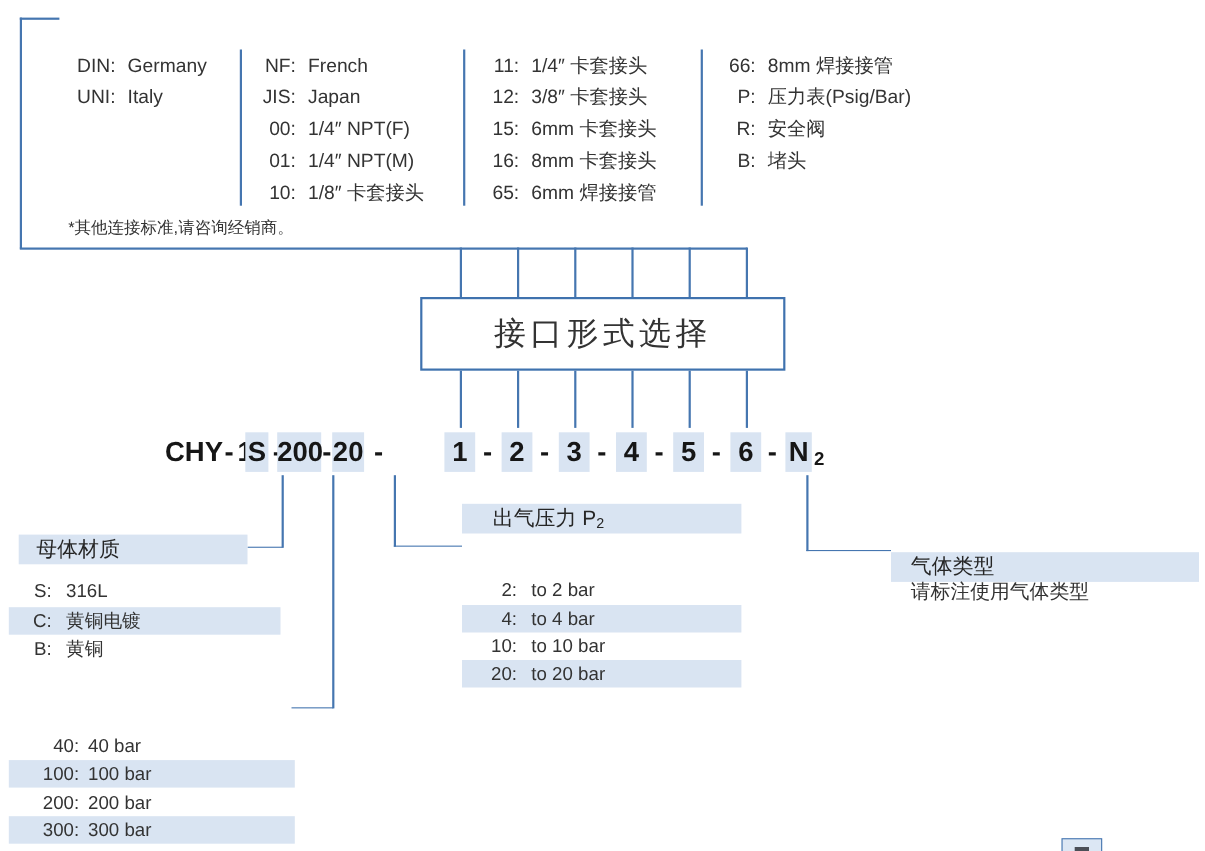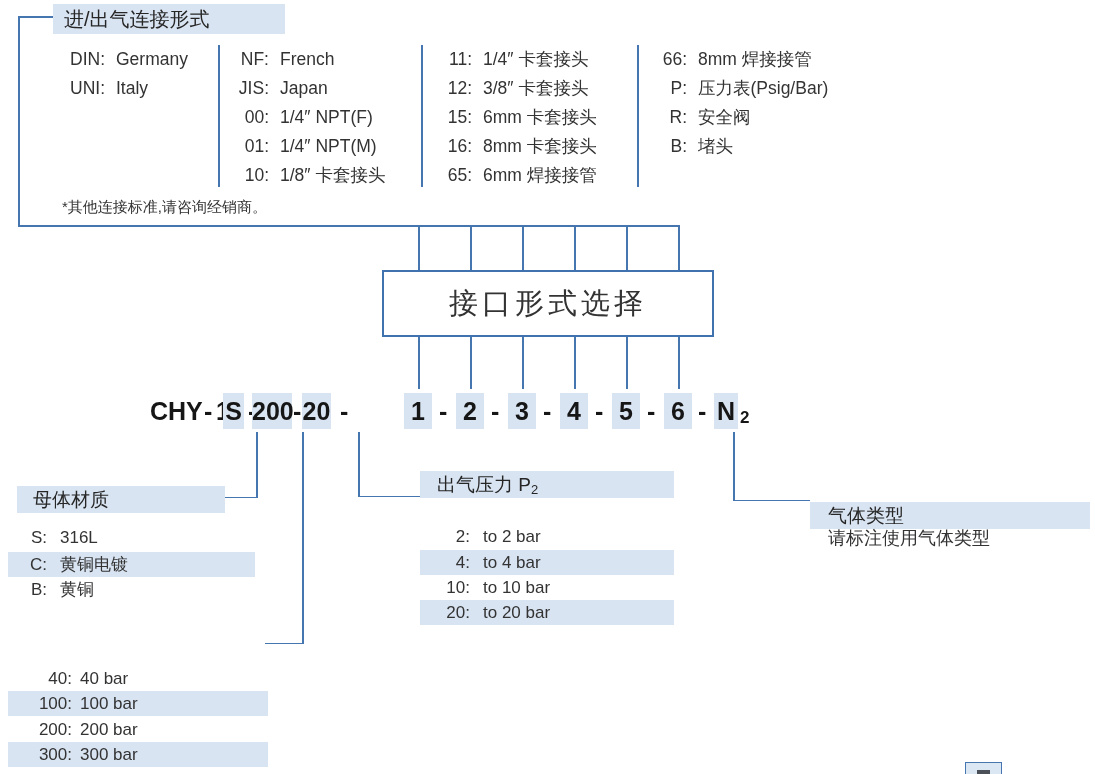--- a/index.html
+++ b/index.html
@@ -36,23 +36,20 @@
   .partial-mark{position:absolute;left:11px;top:7px;width:13px;height:5px;background:#4b4f57;}
 </style>
 </head>
 <body>
 
 <div class="canvas">
 
   <div class="hline" style="left:18px;top:16px;width:36px;"></div>
   <div class="vline" style="left:18px;top:16px;height:210px;"></div>
 
-  <div class="conn-title hl">
-    <span>进/出气连接形式</span>
-  </div>
 
   <div class="conn-col" style="left:28px;">
     <div class="conn-row">
         <span class="conn-code" style="width:77px;">DIN:</span>
         <span class="conn-val">Germany</span>
       </div>
     <div class="conn-row">
         <span class="conn-code" style="width:77px;">UNI:</span>
         <span class="conn-val">Italy</span>
       </div>
@@ -197,21 +194,21 @@
     <div class="item-row hl" style="margin-top:2px;">
         <span class="item-code" style="width:39px;">C:</span>
         <span class="item-val" style="margin-left:13px;">黄铜电镀</span>
       </div>
     <div class="item-row">
         <span class="item-code" style="width:39px;">B:</span>
         <span class="item-val" style="margin-left:13px;">黄铜</span>
       </div>
   </div>
 
-  <div class="sec-bar hl" style="left:420px;top:471px;width:254px;padding-left:17px;">
+  <div class="sec-bar hl" style="left:420px;top:458px;width:254px;padding-left:28px;">
     <span>出气压力 P</span><span class="tsub">2</span>
   </div>
   <div style="position:absolute;left:420px;top:524px;width:254px;">
     <div class="item-row">
         <span class="item-code" style="width:50px;">2:</span>
         <span class="item-val" style="margin-left:13px;">to 2 bar</span>
       </div>
     <div class="item-row hl" style="margin-top:1px;">
         <span class="item-code" style="width:50px;">4:</span>
         <span class="item-val" style="margin-left:13px;">to 4 bar</span>

